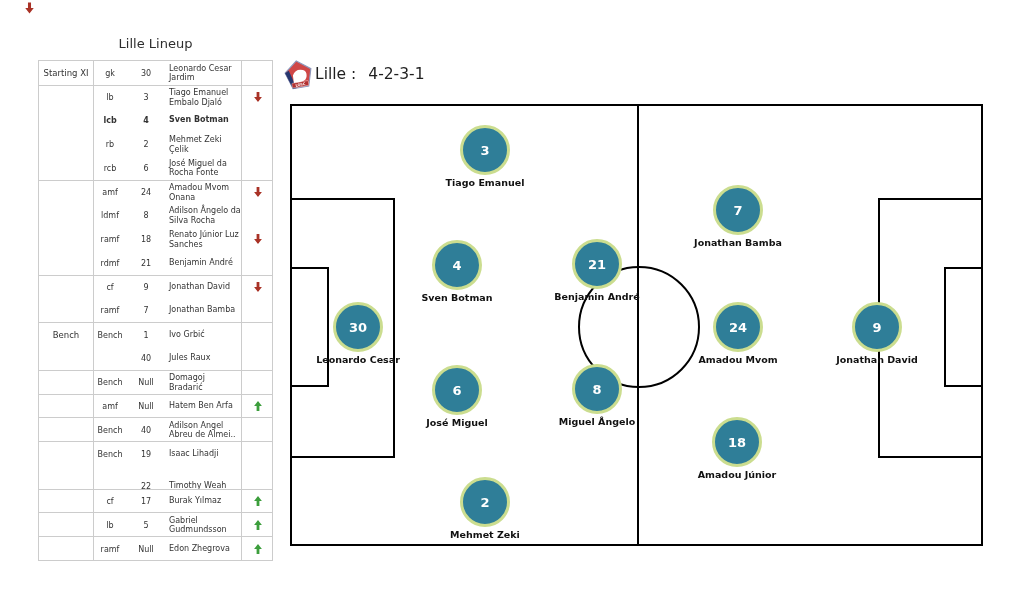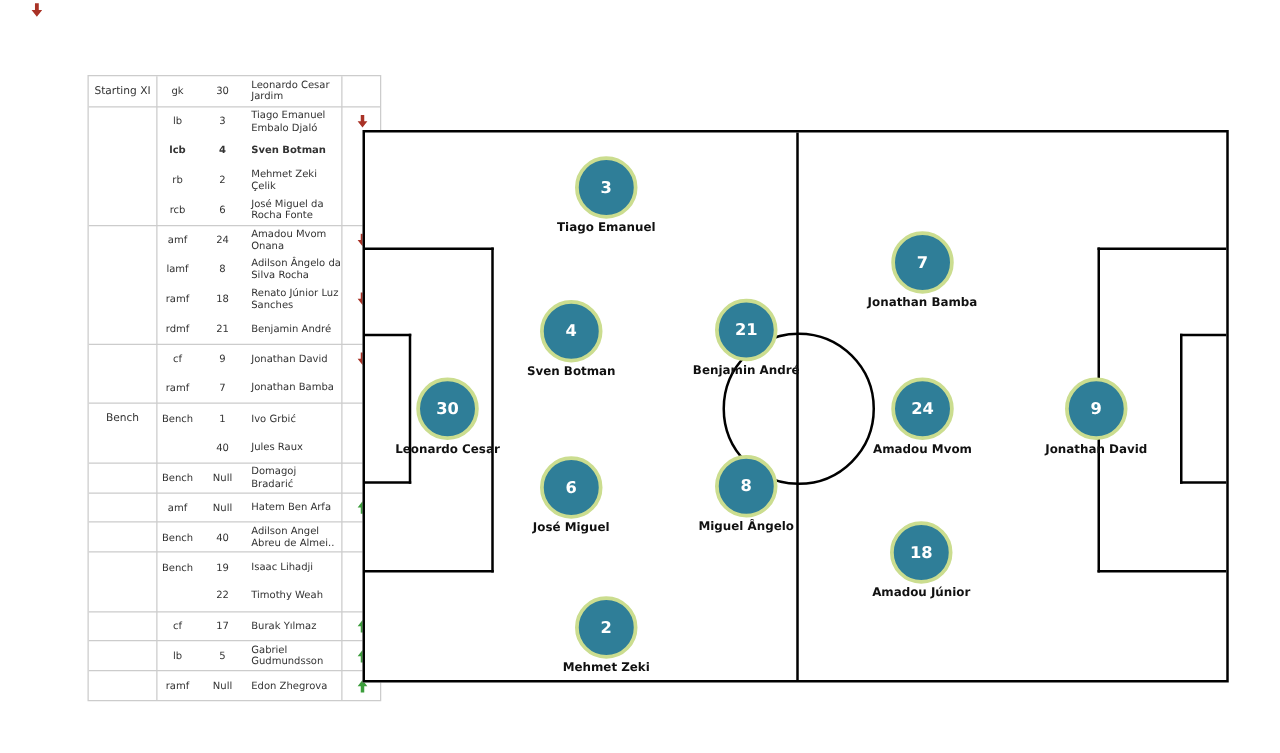--- a/index.html
+++ b/index.html
@@ -6,21 +6,21 @@
   .canvas{
     position:relative;width:1024px;height:602px;background:#ffffff;overflow:hidden;
     font-family:"DejaVu Sans","Liberation Sans",sans-serif;
     --circle-fill:#2F7E98;--circle-border:#CBDD8F;--arrow-down:#A93226;--arrow-up:#3C9E3C;
     --pitch-line:#000000;--table-line:#cccccc;--text-main:#333333;--label-text:#111111;
   }
   
   .table-title{position:absolute;left:38px;top:36px;width:235px;text-align:center;
     font-size:13px;color:#2e2e2e;}
   .lineup-table{position:absolute;left:38px;top:60px;width:235px;height:501px;
-    border:1px solid var(--table-line);box-sizing:border-box;margin-left:32px;}
+    border:1px solid var(--table-line);box-sizing:border-box;}
   .vline{position:absolute;top:0;bottom:0;width:1px;background:var(--table-line);}
   .vline.v1{left:54px;} .vline.v2{left:202px;}
   .trow{position:absolute;left:0;width:100%;box-sizing:border-box;font-size:8px;color:var(--text-main);}
   .trow.divider{border-top:1px solid var(--table-line);}
   .cell{position:absolute;top:50%;transform:translateY(-50%);}
   .c-group{left:0;width:54px;text-align:center;font-size:8.5px;}
   .c-pos{left:54px;width:34px;text-align:center;}
   .c-num{left:88px;width:38px;text-align:center;}
   .c-name{left:130px;width:74px;line-height:9.5px;font-size:8px;white-space:pre-line;}
   .c-arrow{left:204px;width:30px;text-align:center;line-height:0;}
@@ -53,20 +53,21 @@
 <body>
 
 <div class="canvas" style="--circle-fill: #2F7E98; --circle-border: #CBDD8F; --arrow-down: #A93226; --arrow-up: #3C9E3C; --pitch-line: #000000; --table-line: #CCCCCC; --text-main: #333333; --label-text: #111111;">
 
   <span class="corner-arrow">
     <svg width="11" height="12" viewBox="0 0 9 11">
       <path d="M3.1 0.5 H5.9 V5.5 H8.4 L4.5 10.5 L0.6 5.5 H3.1 Z" fill="var(--arrow-down)"></path>
     </svg>
   </span>
 
+  <div class="table-title">Lille Lineup</div>
   <div class="lineup-table">
     <div class="vline v1"></div>
     <div class="vline v2"></div>
     <div id="lineup-rows">
         <div class="trow" style="top: 0px; height: 23.7619px;">
     <span class="cell c-group">Starting XI</span>
     <span class="cell c-pos">gk</span>
     <span class="cell c-num">30</span>
     <span class="cell c-name">Leonardo Cesar
 Jardim</span>
@@ -110,21 +111,21 @@
     <span class="cell c-pos">amf</span>
     <span class="cell c-num">24</span>
     <span class="cell c-name">Amadou Mvom
 Onana</span>
     <span class="cell c-arrow"><svg width="10" height="11" viewBox="0 0 9 11">
               <path d="M3.1 0.5 H5.9 V5.5 H8.4 L4.5 10.5 L0.6 5.5 H3.1 Z" fill="#A93226"></path>
             </svg></span>
   </div>
         <div class="trow" style="top: 142.571px; height: 23.7619px;">
     <span class="cell c-group"></span>
-    <span class="cell c-pos">lamf</span>
+    <span class="cell c-pos">ldmf</span>
     <span class="cell c-num">8</span>
     <span class="cell c-name">Adilson Ângelo da
 Silva Rocha</span>
     <span class="cell c-arrow"></span>
   </div>
         <div class="trow" style="top: 166.333px; height: 23.7619px;">
     <span class="cell c-group"></span>
     <span class="cell c-pos">ramf</span>
     <span class="cell c-num">18</span>
     <span class="cell c-name">Renato Júnior Luz
@@ -195,21 +196,21 @@
 Abreu de Almei..</span>
     <span class="cell c-arrow"></span>
   </div>
         <div class="trow divider" style="top: 380.19px; height: 23.7619px;">
     <span class="cell c-group"></span>
     <span class="cell c-pos">Bench</span>
     <span class="cell c-num">19</span>
     <span class="cell c-name">Isaac Lihadji</span>
     <span class="cell c-arrow"></span>
   </div>
-        <div class="trow" style="top: 403px; height: 23.7619px;">
+        <div class="trow" style="top: 413px; height: 23.7619px;">
     <span class="cell c-group"></span>
     <span class="cell c-pos"></span>
     <span class="cell c-num">22</span>
     <span class="cell c-name">Timothy Weah</span>
     <span class="cell c-arrow"></span>
   </div>
         <div class="trow divider" style="top: 427.714px; height: 23.7619px;">
     <span class="cell c-group"></span>
     <span class="cell c-pos">cf</span>
     <span class="cell c-num">17</span>
@@ -233,20 +234,32 @@
     <span class="cell c-pos">ramf</span>
     <span class="cell c-num">Null</span>
     <span class="cell c-name">Edon Zhegrova</span>
     <span class="cell c-arrow"><svg width="10" height="11" viewBox="0 0 9 11">
               <path d="M4.5 0.5 L8.4 5.5 H5.9 V10.5 H3.1 V5.5 H0.6 Z" fill="#3C9E3C"></path>
             </svg></span>
   </div>
       </div>
   </div>
 
+  <div class="pitch-header">
+    <svg class="logo" viewBox="0 0 40 42">
+      <g transform="rotate(-10 20 20)">
+        <polygon points="20,2 38,16 31,39 9,39 2,16" fill="#cf4747" stroke="#8d97bb" stroke-width="1.6"></polygon>
+        <polygon points="2,16 9,39 14,39 7.5,13.5" fill="#27376f"></polygon>
+        <path d="M12,21 q5,-9 15,-5 q5,2 3.5,9 q-1.5,6 -8,6.5 l-2.5,3.5 q-6,0.5 -8.5,-3.5 z" fill="#ffffff"></path>
+        <rect x="8.5" y="31.5" width="23" height="6.5" rx="1" fill="#b23030" stroke="#ffffff" stroke-width="0.5"></rect>
+        <text x="20" y="36.8" font-size="4.8" fill="#ffffff" text-anchor="middle" font-weight="bold">LOSC</text>
+      </g>
+    </svg>
+    <span class="header-text"><span>Lille</span><span class="sep">:</span> <span>4-2-3-1</span></span>
+  </div>
 
   <div class="pitch" id="pitch">
     <div class="halfway"></div>
     <div class="centre-circle"></div>
     <div class="box pen-left"></div>
     <div class="box six-left"></div>
     <div class="box pen-right"></div>
     <div class="box six-right"></div>
   <div class="player" style="left: 66px; top: 221px;">
     <div class="pcircle">

